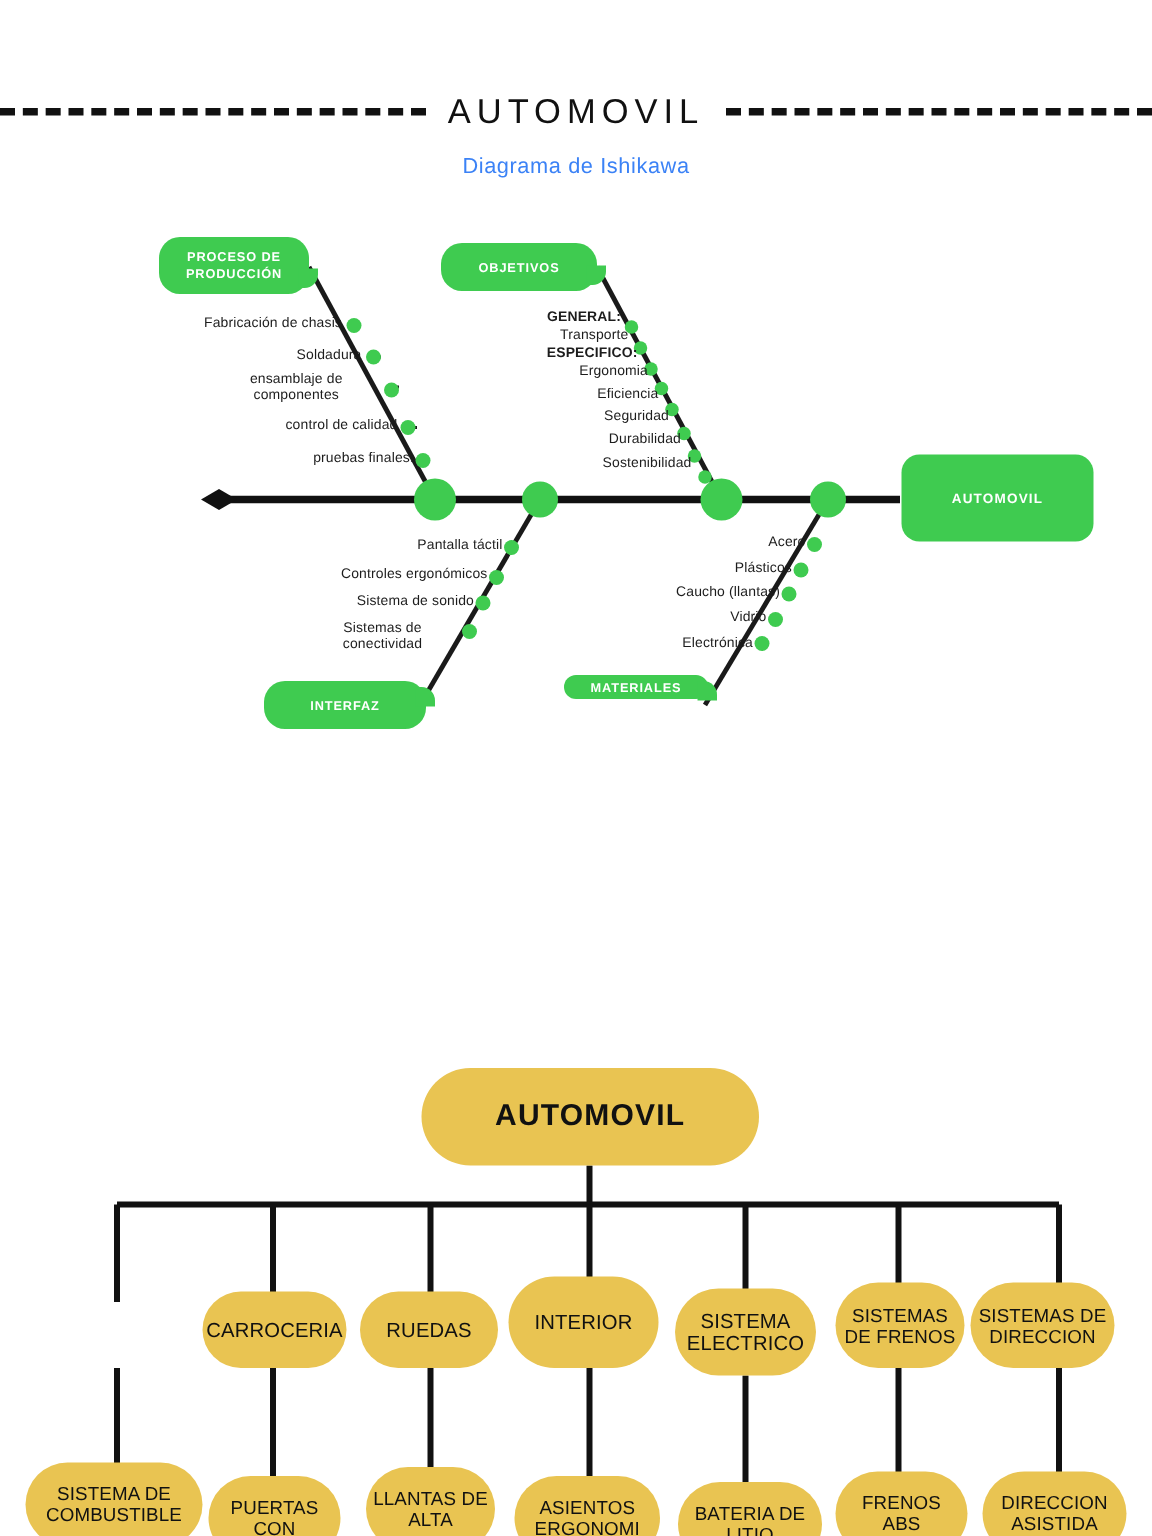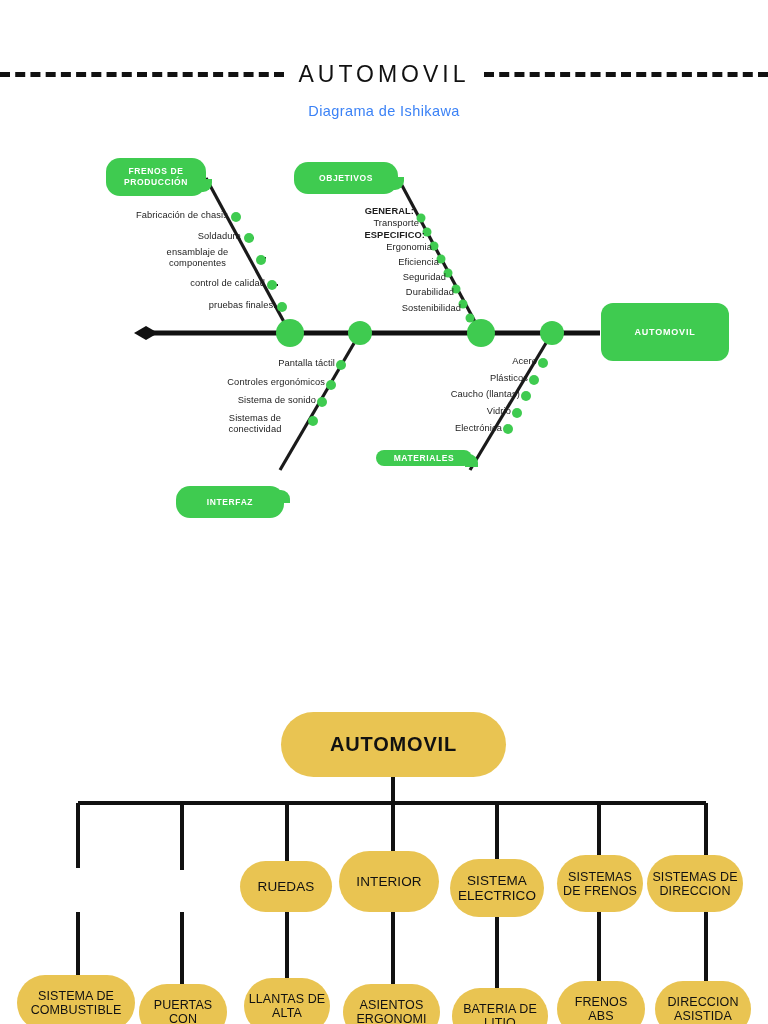--- a/index.html
+++ b/index.html
@@ -124,30 +124,30 @@
       <circle cx="313" cy="281" r="5" fill="#3fcb50"></circle>
 
       <circle cx="543" cy="223" r="5" fill="#3fcb50"></circle>
       <circle cx="534" cy="240" r="5" fill="#3fcb50"></circle>
       <circle cx="526" cy="256" r="5" fill="#3fcb50"></circle>
       <circle cx="517" cy="273" r="5" fill="#3fcb50"></circle>
       <circle cx="508" cy="289" r="5" fill="#3fcb50"></circle>
     </svg>
 
     <div class="bubble tl" style="left:106px;top:18px;width:100px;height:38px;">
-      <span>FRENOS DE PRODUCCIÓN</span>
+      <span>PROCESO DE PRODUCCIÓN</span>
       <span class="tail"></span>
     </div>
 
     <div class="bubble tl" style="left:294px;top:22px;width:104px;height:32px;">
       <span>OBJETIVOS</span>
       <span class="tail"></span>
     </div>
 
-    <div class="bubble bl" style="left:176px;top:314px;width:108px;height:32px;margin-top:32px;">
+    <div class="bubble bl" style="left:176px;top:314px;width:108px;height:32px;">
       <span>INTERFAZ</span>
       <span class="tail"></span>
     </div>
 
     <div class="bubble bl" style="left:376px;top:310px;width:96px;height:16px;">
       <span>MATERIALES</span>
       <span class="tail"></span>
     </div>
 
     <div class="headbox" style="left:601px;top:163px;width:128px;height:58px;">
@@ -202,20 +202,23 @@
       <line x1="393" y1="212" x2="393" y2="292" stroke="#111111" stroke-width="4"></line>
       <line x1="497" y1="217" x2="497" y2="296" stroke="#111111" stroke-width="4"></line>
       <line x1="599" y1="212" x2="599" y2="289" stroke="#111111" stroke-width="4"></line>
       <line x1="706" y1="212" x2="706" y2="289" stroke="#111111" stroke-width="4"></line>
     </svg>
 
     <div class="node root" style="left:281px;top:12px;width:225px;height:65px;">
       <span>AUTOMOVIL</span>
     </div>
 
+    <div class="node l1" style="left:135px;top:161px;width:96px;height:51px;">
+      <span>CARROCERIA</span>
+    </div>
     <div class="node l1" style="left:240px;top:161px;width:92px;height:51px;">
       <span>RUEDAS</span>
     </div>
     <div class="node l1" style="left:339px;top:151px;width:100px;height:61px;">
       <span>INTERIOR</span>
     </div>
     <div class="node l2" style="left:557px;top:155px;width:86px;height:57px;">
       <span>SISTEMAS DE FRENOS</span>
     </div>
     <div class="node l1" style="left:450px;top:159px;width:94px;height:58px;">

